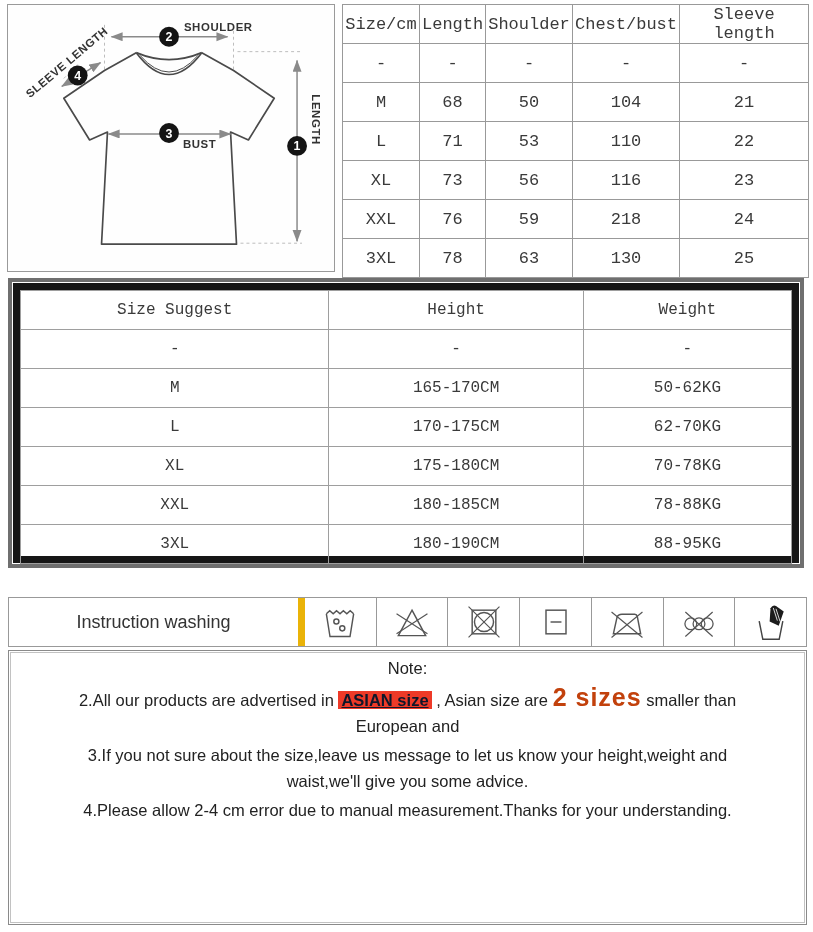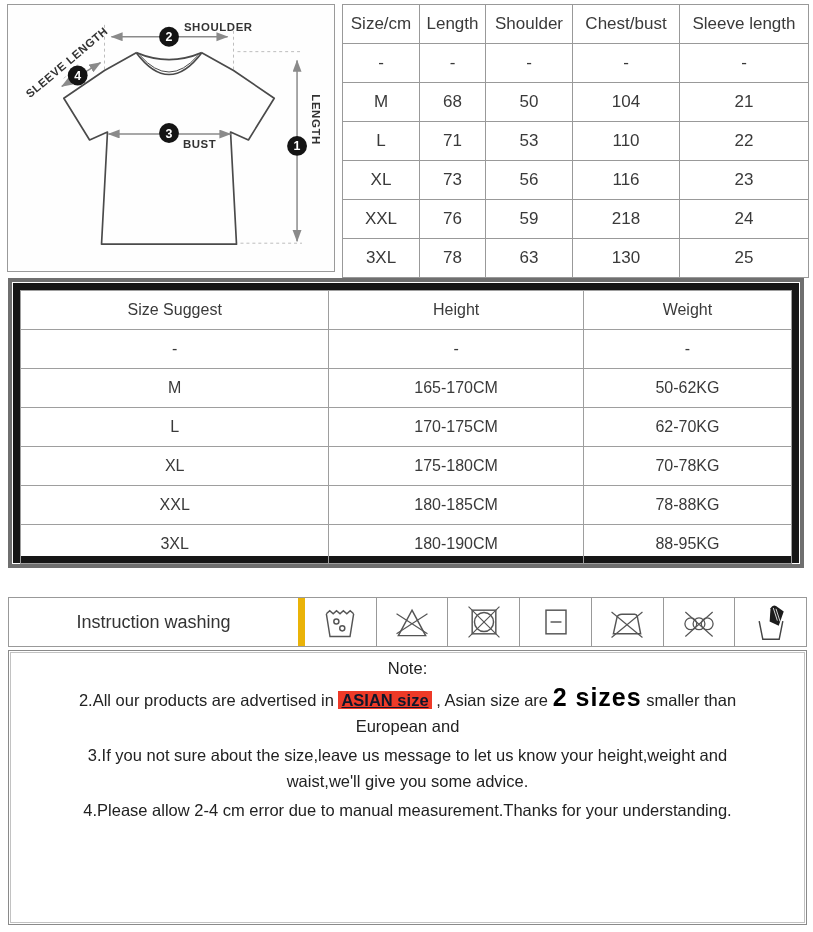--- a/index.html
+++ b/index.html
@@ -12,21 +12,21 @@
   .diagram-box {
     position:absolute; left:7px; top:4px; width:328px; height:268px;
     border:1px solid #9a9a9a; background:#fefefe; box-sizing:border-box;
   }
   .diagram-box svg { display:block; width:100%; height:100%; }
 
   
   table { border-collapse:collapse; table-layout:fixed; }
   td {
     border:1px solid #999; text-align:center; vertical-align:middle;
-    font-size:17px; color:#3a3a3a; height:38px; padding:0 2px; overflow:hidden;
+    font-size:17px; color:#3a3a3a; height:38px; padding:0 2px; overflow:hidden;font-family:Liberation Mono, monospace;
   }
 
   .size-table { position:absolute; left:342px; top:4px; width:466px; }
   .size-table col.c0{width:77px} .size-table col.c1{width:66px}
   .size-table col.c2{width:87px} .size-table col.c3{width:107px}
   .size-table col.c4{width:129px}
 
   
   .suggest-frame {
     position:absolute; left:13px; top:283px; width:786px; height:280px;
@@ -57,21 +57,21 @@
   .note-box {
     position:absolute; left:8px; top:650px; width:799px; height:275px;
     border:1px solid #8a8a8a; outline:1px solid #c2c2c2; outline-offset:-3px;
     box-sizing:border-box; padding:4px 8px; background:#fff;
     font-size:16.5px; line-height:26px; color:#222;
   }
   .note-line { white-space:pre-line; margin:0 0 3px 0;text-align:center; }
   .hl {
     font-weight:bold; padding:0 3px; text-decoration:underline;
   }
-  .big2 { font-size:25px; font-weight:bold; color:#000000; letter-spacing:1px; }
+  .big2 { font-size:25px; font-weight:bold; color:#c2410c; letter-spacing:1px; }
 </style>
 </head>
 <body>
 
 <div class="diagram-box">
   <svg viewBox="0 0 328 268">
     <defs>
       <marker id="ah" markerWidth="10" markerHeight="8" refX="7.5" refY="3" orient="auto">
         <path d="M0,0 L8,3 L0,6 Z" fill="#8a8a8a"></path>
       </marker>

